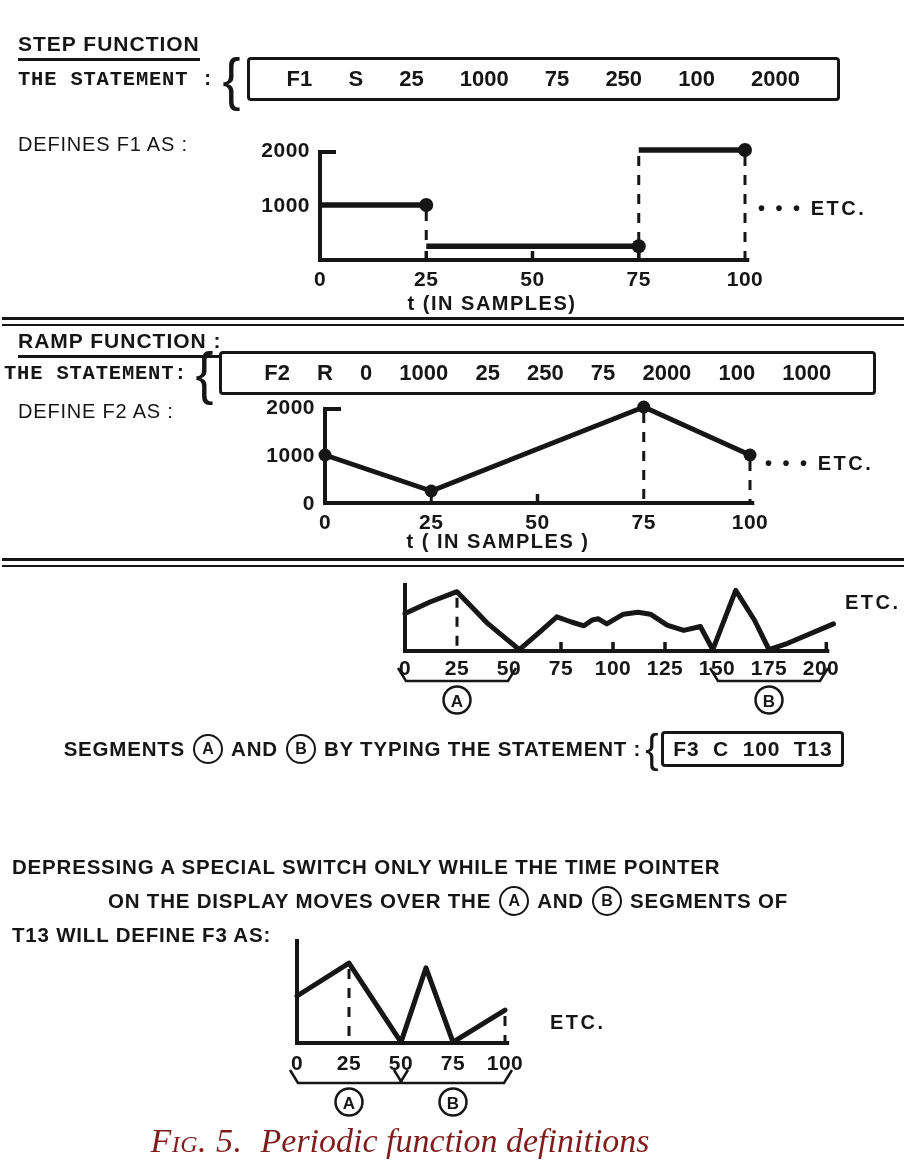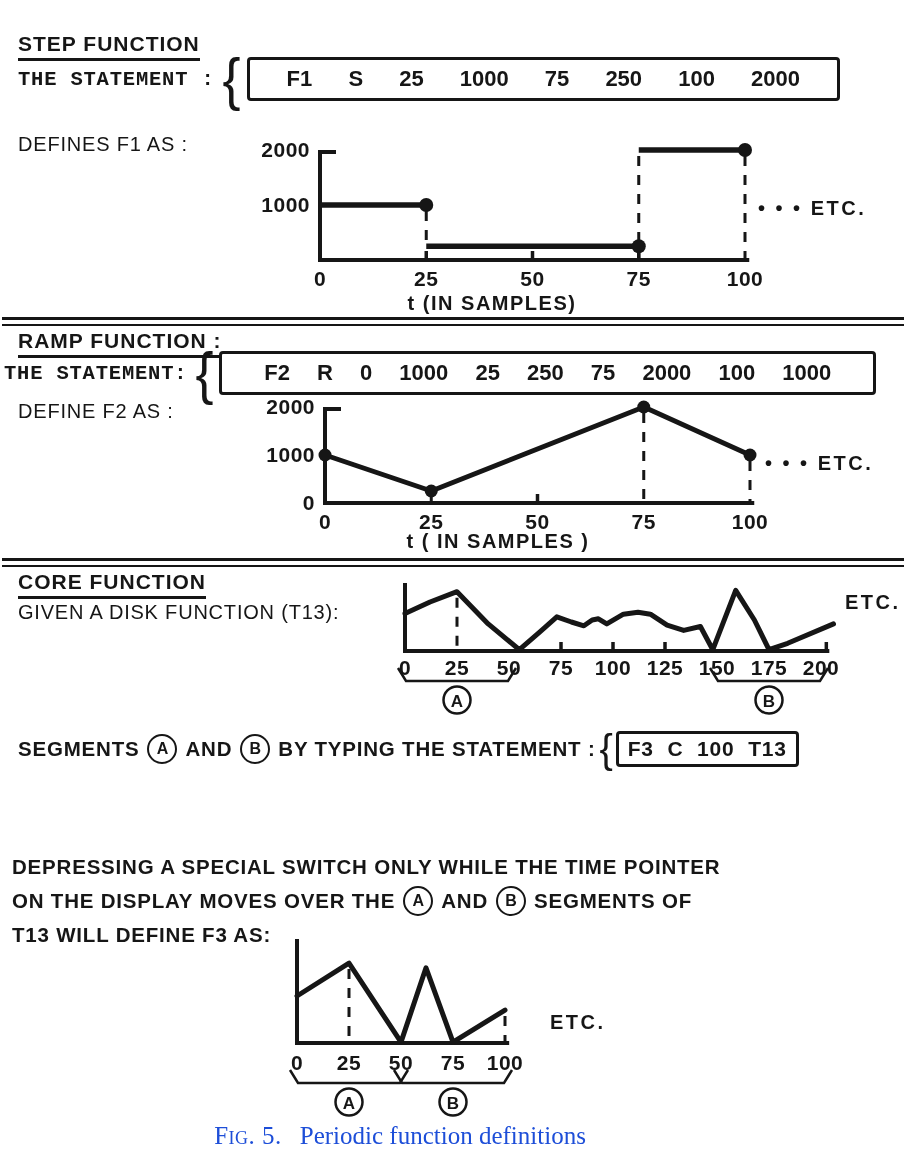--- a/index.html
+++ b/index.html
@@ -15,25 +15,25 @@
   .brace{font-size:54px;font-weight:400;line-height:1;margin:0 6px 0 8px;transform:scaleY(1.05);}
   .brace-sm{font-size:40px;font-weight:400;line-height:1;margin:0 2px 0 4px;}
   .stmt-box{border:3.5px solid #161616;border-radius:4px;text-align:center;
     font-weight:700;font-size:22px;padding:6px 10px;flex:1;white-space:nowrap;}
   .ws1{word-spacing:30px;}
   .ws2{word-spacing:21px;}
   .stmt-box-inline{border:3px solid #161616;border-radius:4px;font-weight:700;font-size:21px;
     padding:3px 9px;word-spacing:7px;white-space:nowrap;}
   .rule{left:2px;right:2px;height:4px;border-top:3.5px solid #161616;border-bottom:2.5px solid #161616;}
   .para-line{font-weight:700;font-size:20.5px;letter-spacing:0.8px;white-space:nowrap;margin-bottom:7px;}
-  .flexline{display:flex;align-items:center;}
+  .flexline{display:flex;align-items:center;justify-content:center;}
   .circ-inline{display:inline-flex;align-items:center;justify-content:center;
     width:26px;height:26px;border:2.5px solid #161616;border-radius:50%;
     font-size:16px;font-weight:700;margin:0 8px;flex:0 0 auto;letter-spacing:0;}
-  .caption{font-family:"Liberation Serif",serif;font-size:25px;color:#1d4ed8;}
+  .caption{font-family:"Liberation Serif",serif;font-size:34px;color:#7f1d1d;font-style:italic;}
   .fig-label{font-variant:small-caps;letter-spacing:0.5px;margin-right:18px;}
   svg text{font-family:"Liberation Sans",sans-serif;font-weight:700;fill:#161616;}
   svg .ax{font-size:21px;text-anchor:middle;letter-spacing:0.5px;}
   svg .ay{font-size:21px;text-anchor:end;letter-spacing:0.5px;}
   svg .etc{font-size:20px;text-anchor:start;letter-spacing:2.5px;}
   svg .circ{font-size:17px;text-anchor:middle;}
   svg .xl{font-size:20px;text-anchor:middle;letter-spacing:1.5px;}
 </style>
 </head>
 <body>
@@ -113,25 +113,21 @@
       <circle cx="520" cy="69" r="6.5" fill="#161616"></circle>
       <line stroke="#161616" stroke-width="3" stroke-dasharray="10 9" x1="201.25" y1="111" x2="201.25" y2="116"></line>
       <line stroke="#161616" stroke-width="3" stroke-dasharray="10 9" x1="413.75" y1="27" x2="413.75" y2="116"></line>
       <line stroke="#161616" stroke-width="3" stroke-dasharray="10 9" x1="520" y1="75" x2="520" y2="116"></line>
       <text x="535" y="84" class="etc">• • • ETC.</text>
       <text x="268" y="162" class="xl">t ( IN SAMPLES )</text>
     </svg>
 
   <div class="abs rule" style="top:558px;"></div>
 
-  <div class="abs" style="left:18px;top:570px;">
-    <span class="sec-title">CORE FUNCTION</span>
-  </div>
-
-  <div class="abs dtext" style="left:18px;top:601px;">GIVEN A DISK FUNCTION (T13):</div>
+
 
   <svg id="svg-core" class="abs" style="left:393px;top:577px;" width="513" height="152">
       <line x1="12" y1="6" x2="12" y2="74" stroke="#161616" stroke-width="4"></line>
       <line x1="10" y1="74" x2="436.32" y2="74" stroke="#161616" stroke-width="4"></line>
       <line x1="168" y1="65" x2="168" y2="75" stroke="#161616" stroke-width="3.5"></line>
       <line x1="220" y1="65" x2="220" y2="75" stroke="#161616" stroke-width="3.5"></line>
       <line x1="272" y1="65" x2="272" y2="75" stroke="#161616" stroke-width="3.5"></line>
       <line x1="433.32" y1="65" x2="433.32" y2="74" stroke="#161616" stroke-width="3.5"></line>
       <text x="12" y="98" class="ax">0</text>
       <text x="64" y="98" class="ax">25</text>

